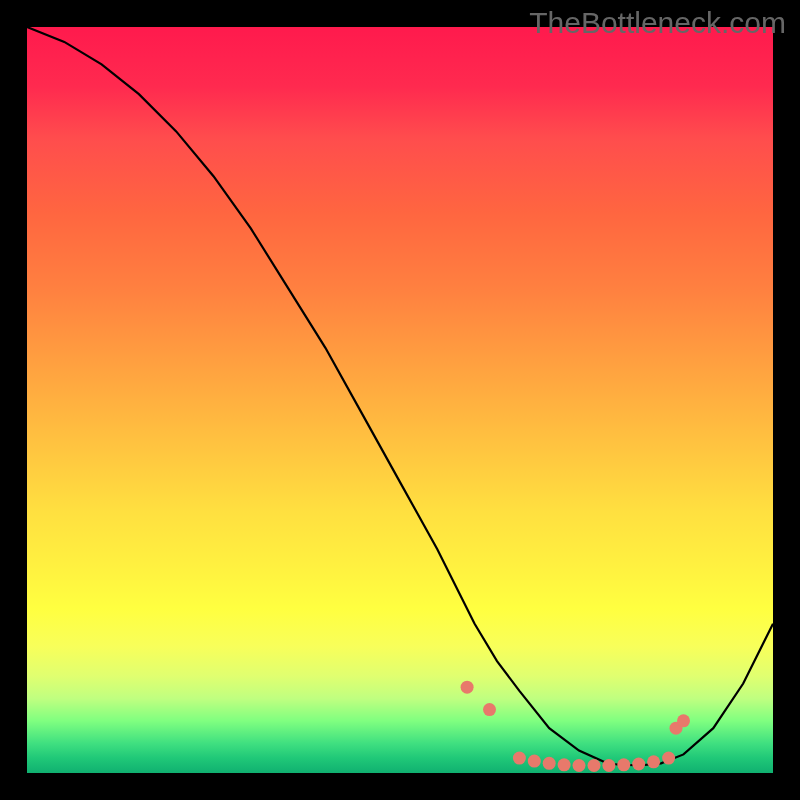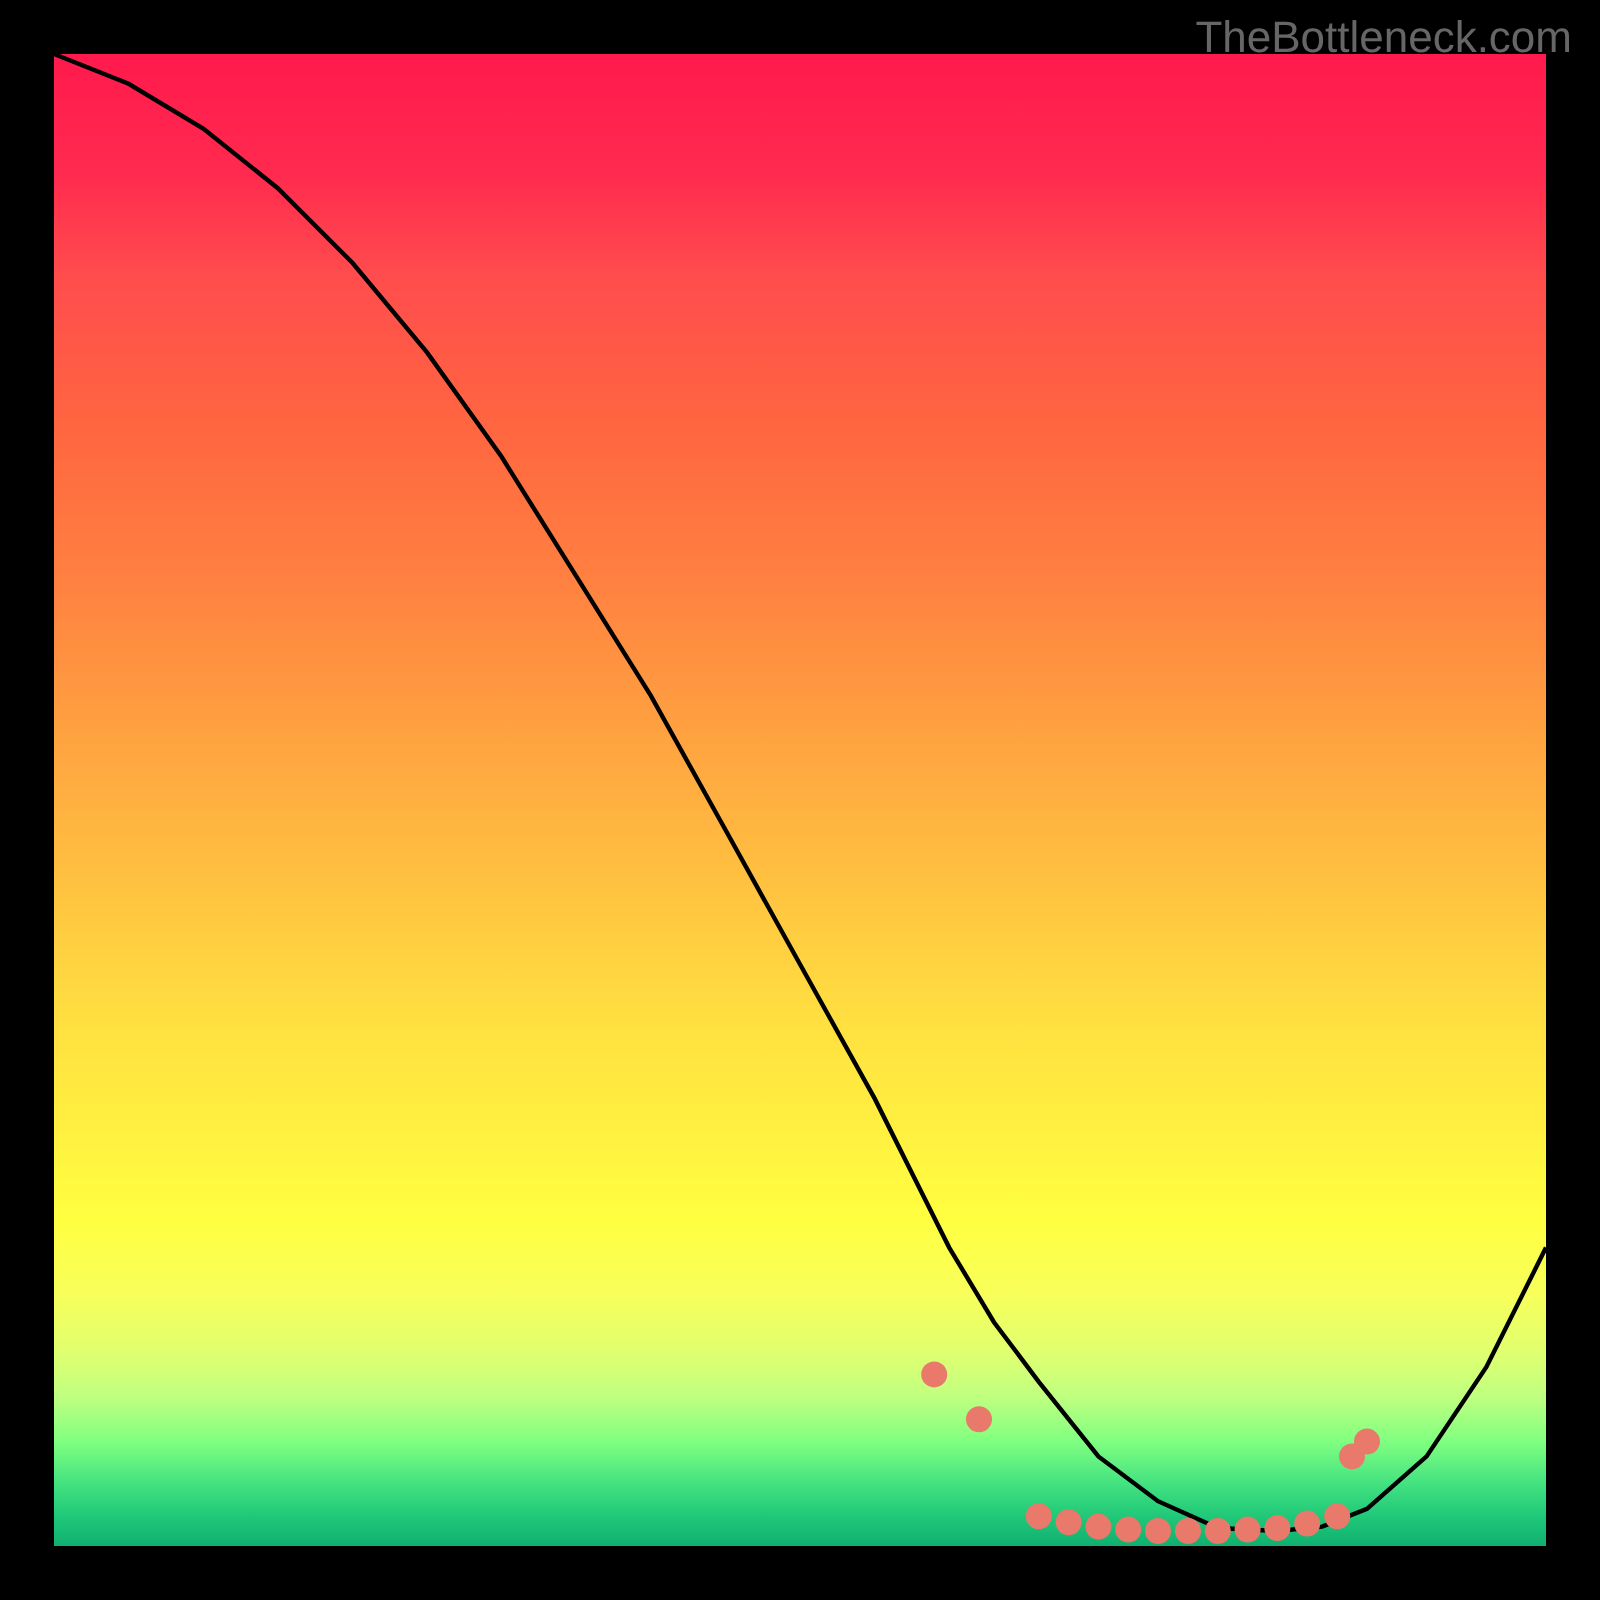--- a/index.html
+++ b/index.html
@@ -9,21 +9,21 @@
     background: #000;
     position: relative;
     font-family: Arial, sans-serif;
     overflow: hidden;
   }
   .watermark {
     position: absolute;
     top: 6px;
     right: 14px;
     color: #666;
-    font-size: 22px;
+    font-size: 30px;
     font-weight: 500;
     z-index: 10;
   }
   .plot-area {
     position: absolute;
     left: 27px;
     top: 27px;
     width: 746px;
     height: 746px;
     background: linear-gradient(to bottom,

